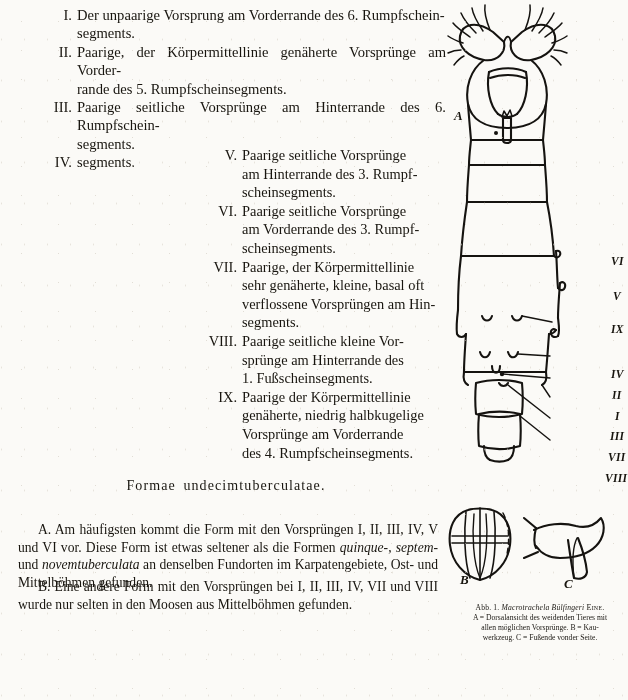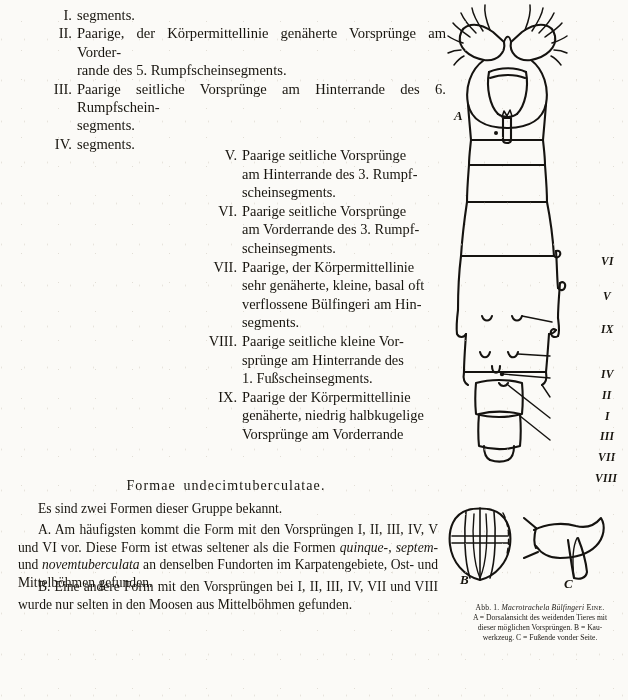--- a/index.html
+++ b/index.html
@@ -91,20 +91,21 @@
     font-weight:bold;
     font-size:13px;
   }
   .roman{
     position:absolute;
     font-style:italic;
     font-weight:bold;
     font-size:11.5px;
     font-family:"Liberation Serif", serif;
     letter-spacing:.3px;
+    margin-left:10px;
   }
   .caption{
     position:absolute;left:452px;top:604px;width:176px;
     font-size:7.6px;
     line-height:8.9px;
     text-align:center;
     color:#1a1712;
   }
   .caption .t1{letter-spacing:.2px;}
   .caption i{font-style:italic;}
@@ -116,20 +117,21 @@
 <body>
 
 <div class="page">
 
   <div class="textcol">
 
     <div class="list-top">
       <div class="li">
         <span class="num">I.</span>
         <span class="txt">
+          <span class="cont">Der  unpaarige Vorsprung  am Vorderrande  des  6. Rumpfschein-</span>
           <span class="cont">segments.</span>
         </span>
       </div>
       <div class="li">
         <span class="num">II.</span>
         <span class="txt">
           <span class="cont">Paarige, der Körpermittellinie genäherte Vorsprünge  am Vorder-</span>
           <span class="cont">rande des 5. Rumpfscheinsegments.</span>
         </span>
       </div>
@@ -163,45 +165,45 @@
           <span class="cont">Paarige   seitliche   Vorsprünge</span>
           <span class="cont">am Vorderrande des 3. Rumpf-</span>
           <span class="cont">scheinsegments.</span>
         </span>
       </div>
       <div class="li">
         <span class="num">VII.</span>
         <span class="txt">
           <span class="cont">Paarige,  der  Körpermittellinie</span>
           <span class="cont">sehr genäherte, kleine, basal oft</span>
-          <span class="cont">verflossene Bülfingeri am Hin-</span>
+          <span class="cont">verflossene Vorsprüngen am Hin-</span>
           <span class="cont">segments.</span>
         </span>
       </div>
       <div class="li">
         <span class="num">VIII.</span>
         <span class="txt">
           <span class="cont">Paarige   seitliche   kleine Vor-</span>
           <span class="cont">sprünge   am  Hinterrande   des</span>
           <span class="cont">1. Fußscheinsegments.</span>
         </span>
       </div>
       <div class="li">
         <span class="num">IX.</span>
         <span class="txt">
           <span class="cont">Paarige  der  Körpermittellinie</span>
           <span class="cont">genäherte, niedrig halbkugelige</span>
           <span class="cont">Vorsprünge   am   Vorderrande</span>
+          <span class="cont">des 4. Rumpfscheinsegments.</span>
         </span>
       </div>
     </div>
 
     <div class="section-head">Formae undecimtuberculatae.</div>
 
-    <div class="para p1">Es sind zwei Formen dieser Gruppe bekannt.</div>
 
     <div class="para p2"><span>A. Am häufigsten kommt die Form mit den Vorsprüngen I, II, III, IV, V und VI vor. Diese Form ist etwas seltener als die Formen </span><i>quinque-</i><span>, </span><i>septem-</i><span> und </span><i>novemtuberculata</i><span> an denselben Fundorten im Karpatengebiete, Ost- und Mittelböhmen gefunden.</span></div>
 
     <div class="para p3">B. Eine andere Form mit den Vorsprüngen bei I, II, III, IV, VII und VIII wurde nur selten in den Moosen aus Mittelböhmen gefunden.</div>
   </div>
 
   <div class="figcol">
 
     <svg width="182" height="600" viewBox="0 0 182 600">
       <g fill="none" stroke="#151310" stroke-width="2.1" stroke-linecap="round" stroke-linejoin="round">
@@ -332,19 +334,19 @@
     <div class="roman" style="left:156px;top:389px;">II</div>
     <div class="roman" style="left:159px;top:410px;">I</div>
     <div class="roman" style="left:154px;top:430px;">III</div>
     <div class="roman" style="left:152px;top:451px;">VII</div>
     <div class="roman" style="left:149px;top:472px;">VIII</div>
   </div>
 
   <div class="caption">
     <div class="t1"><span>Abb. 1. </span><i>Macrotrachela Bülfingeri</i> <span class="sc">Eine.</span></div>
     <div class="body">A = Dorsalansicht des weidenden Tieres mit</div>
-    <div class="body">dieser möglichen Vorsprüngen.    B = Kau-</div>
+    <div class="body">allen möglichen Vorsprünge.    B = Kau-</div>
     <div class="body">werkzeug.  C = Fußende vonder Seite.</div>
   </div>
 
 </div>
 
 <div class="scan-noise"></div>
 
 </body></html>

